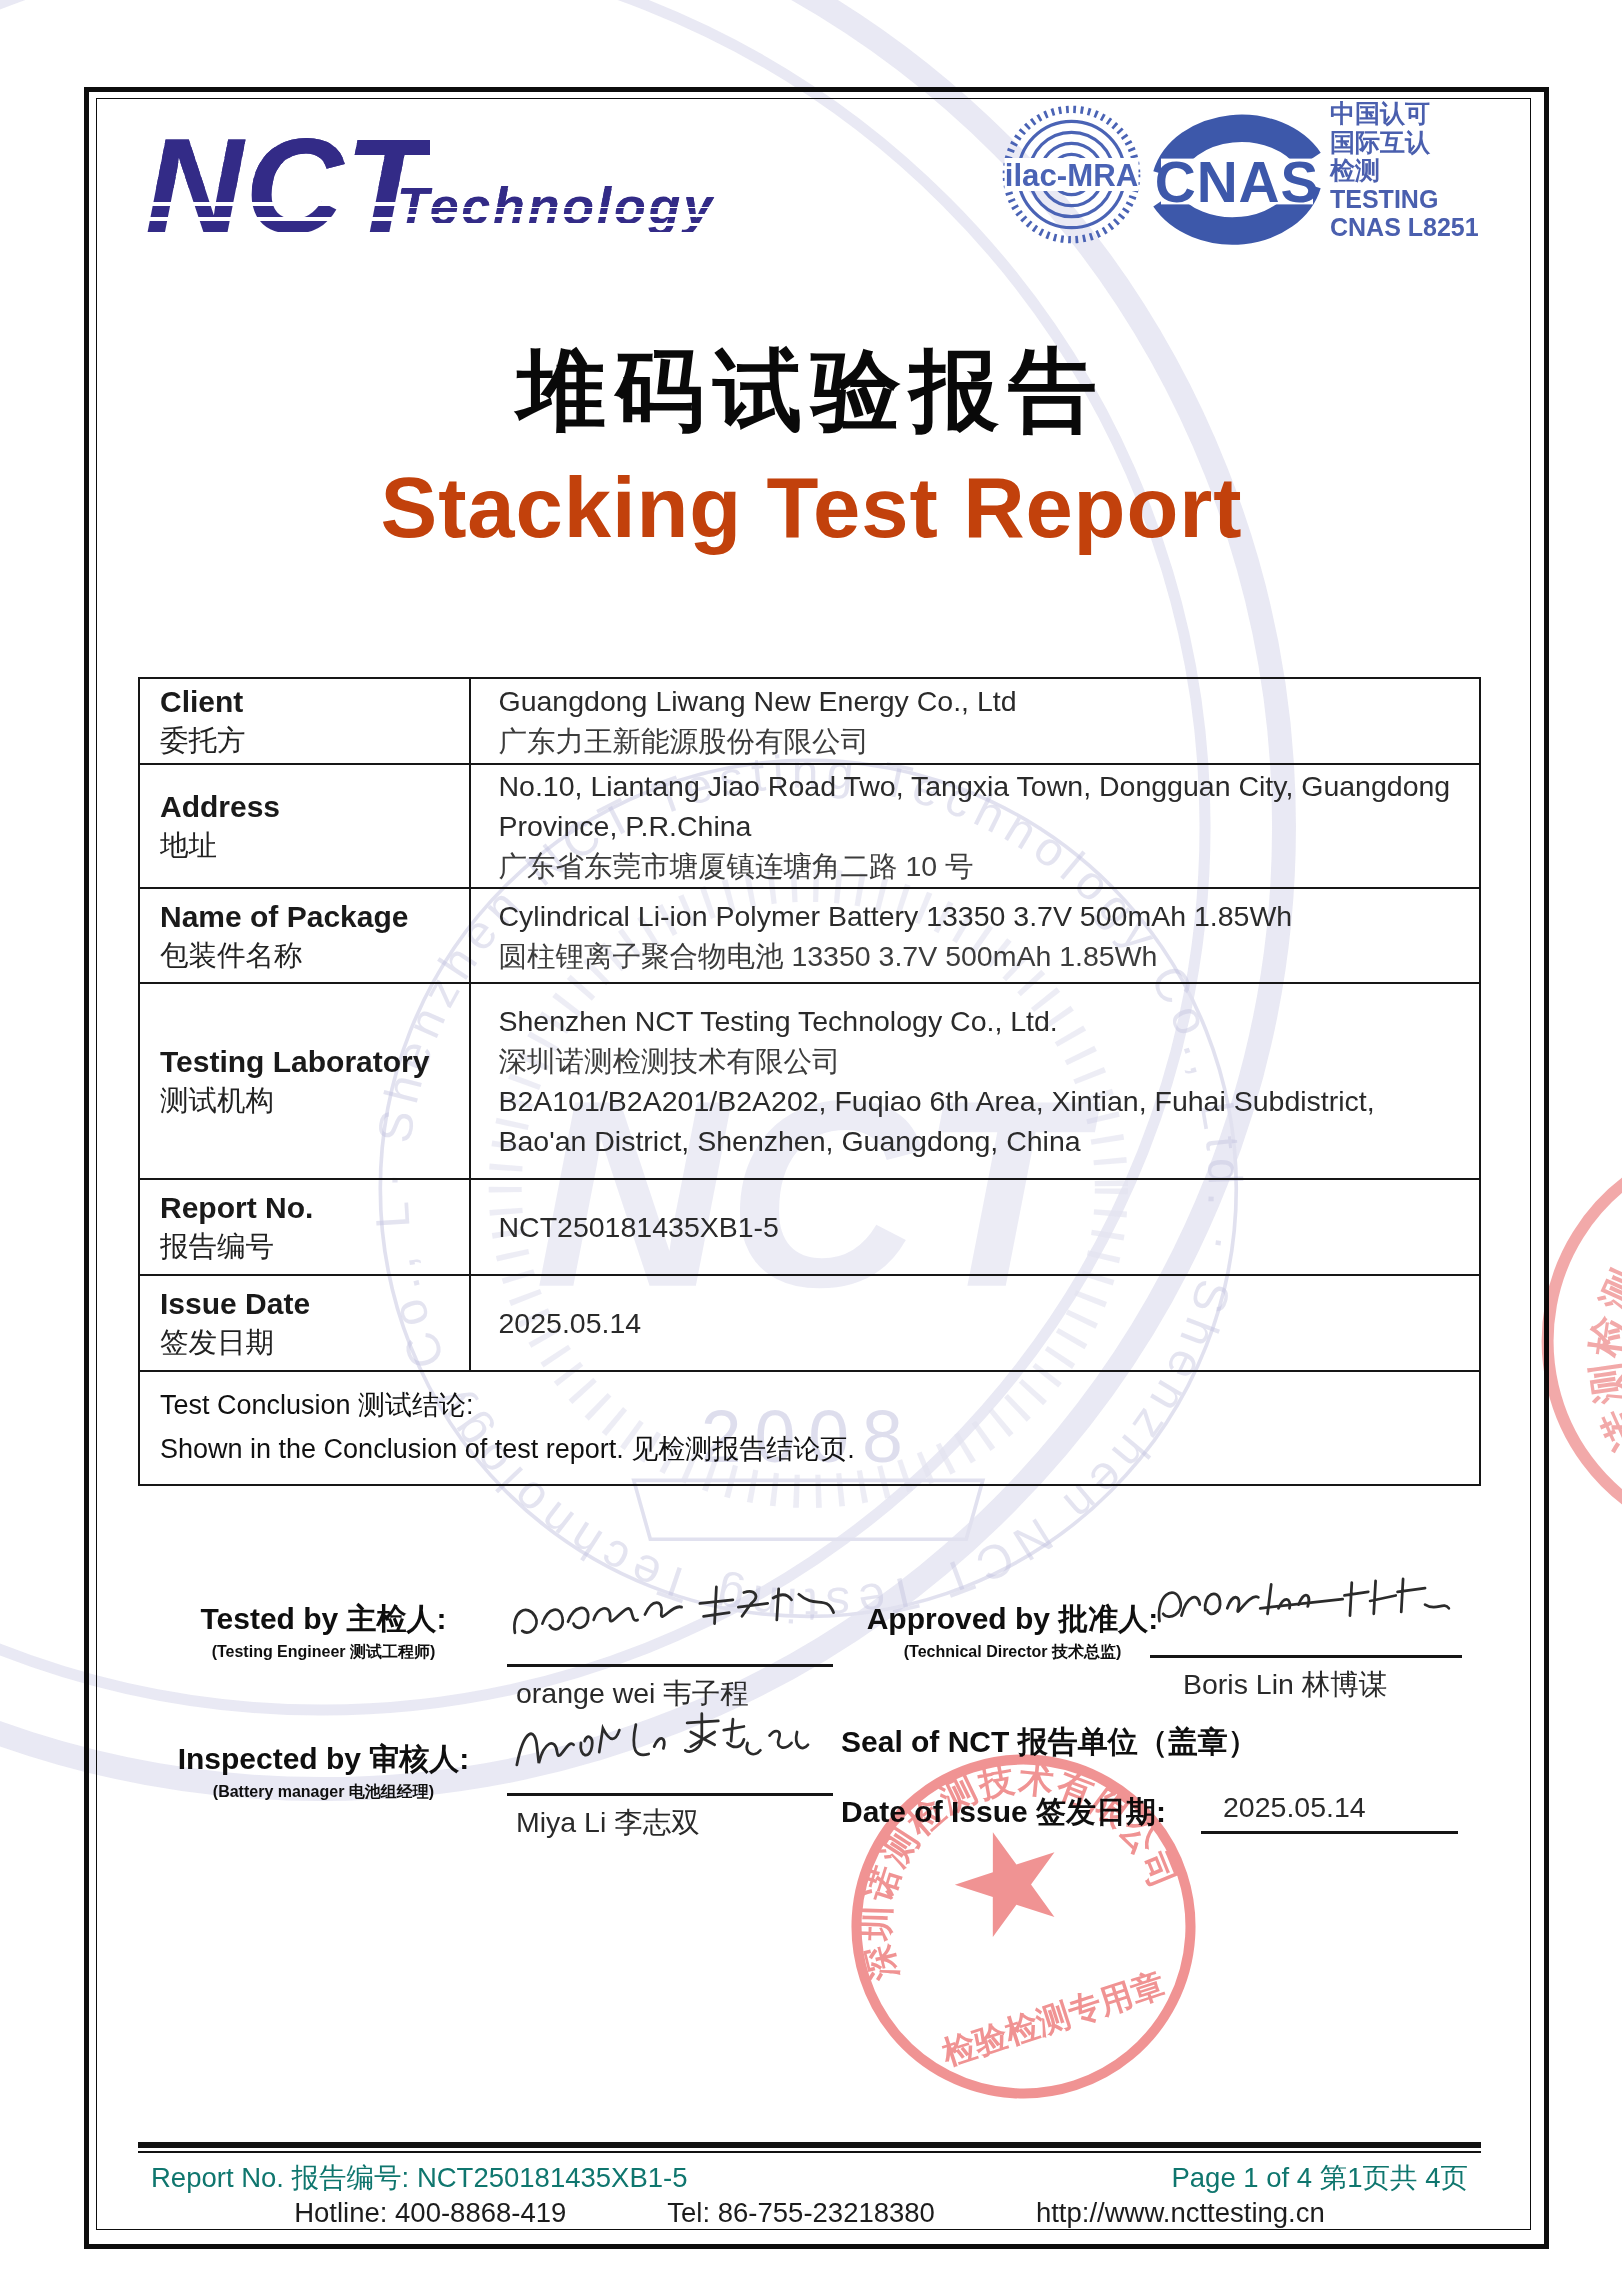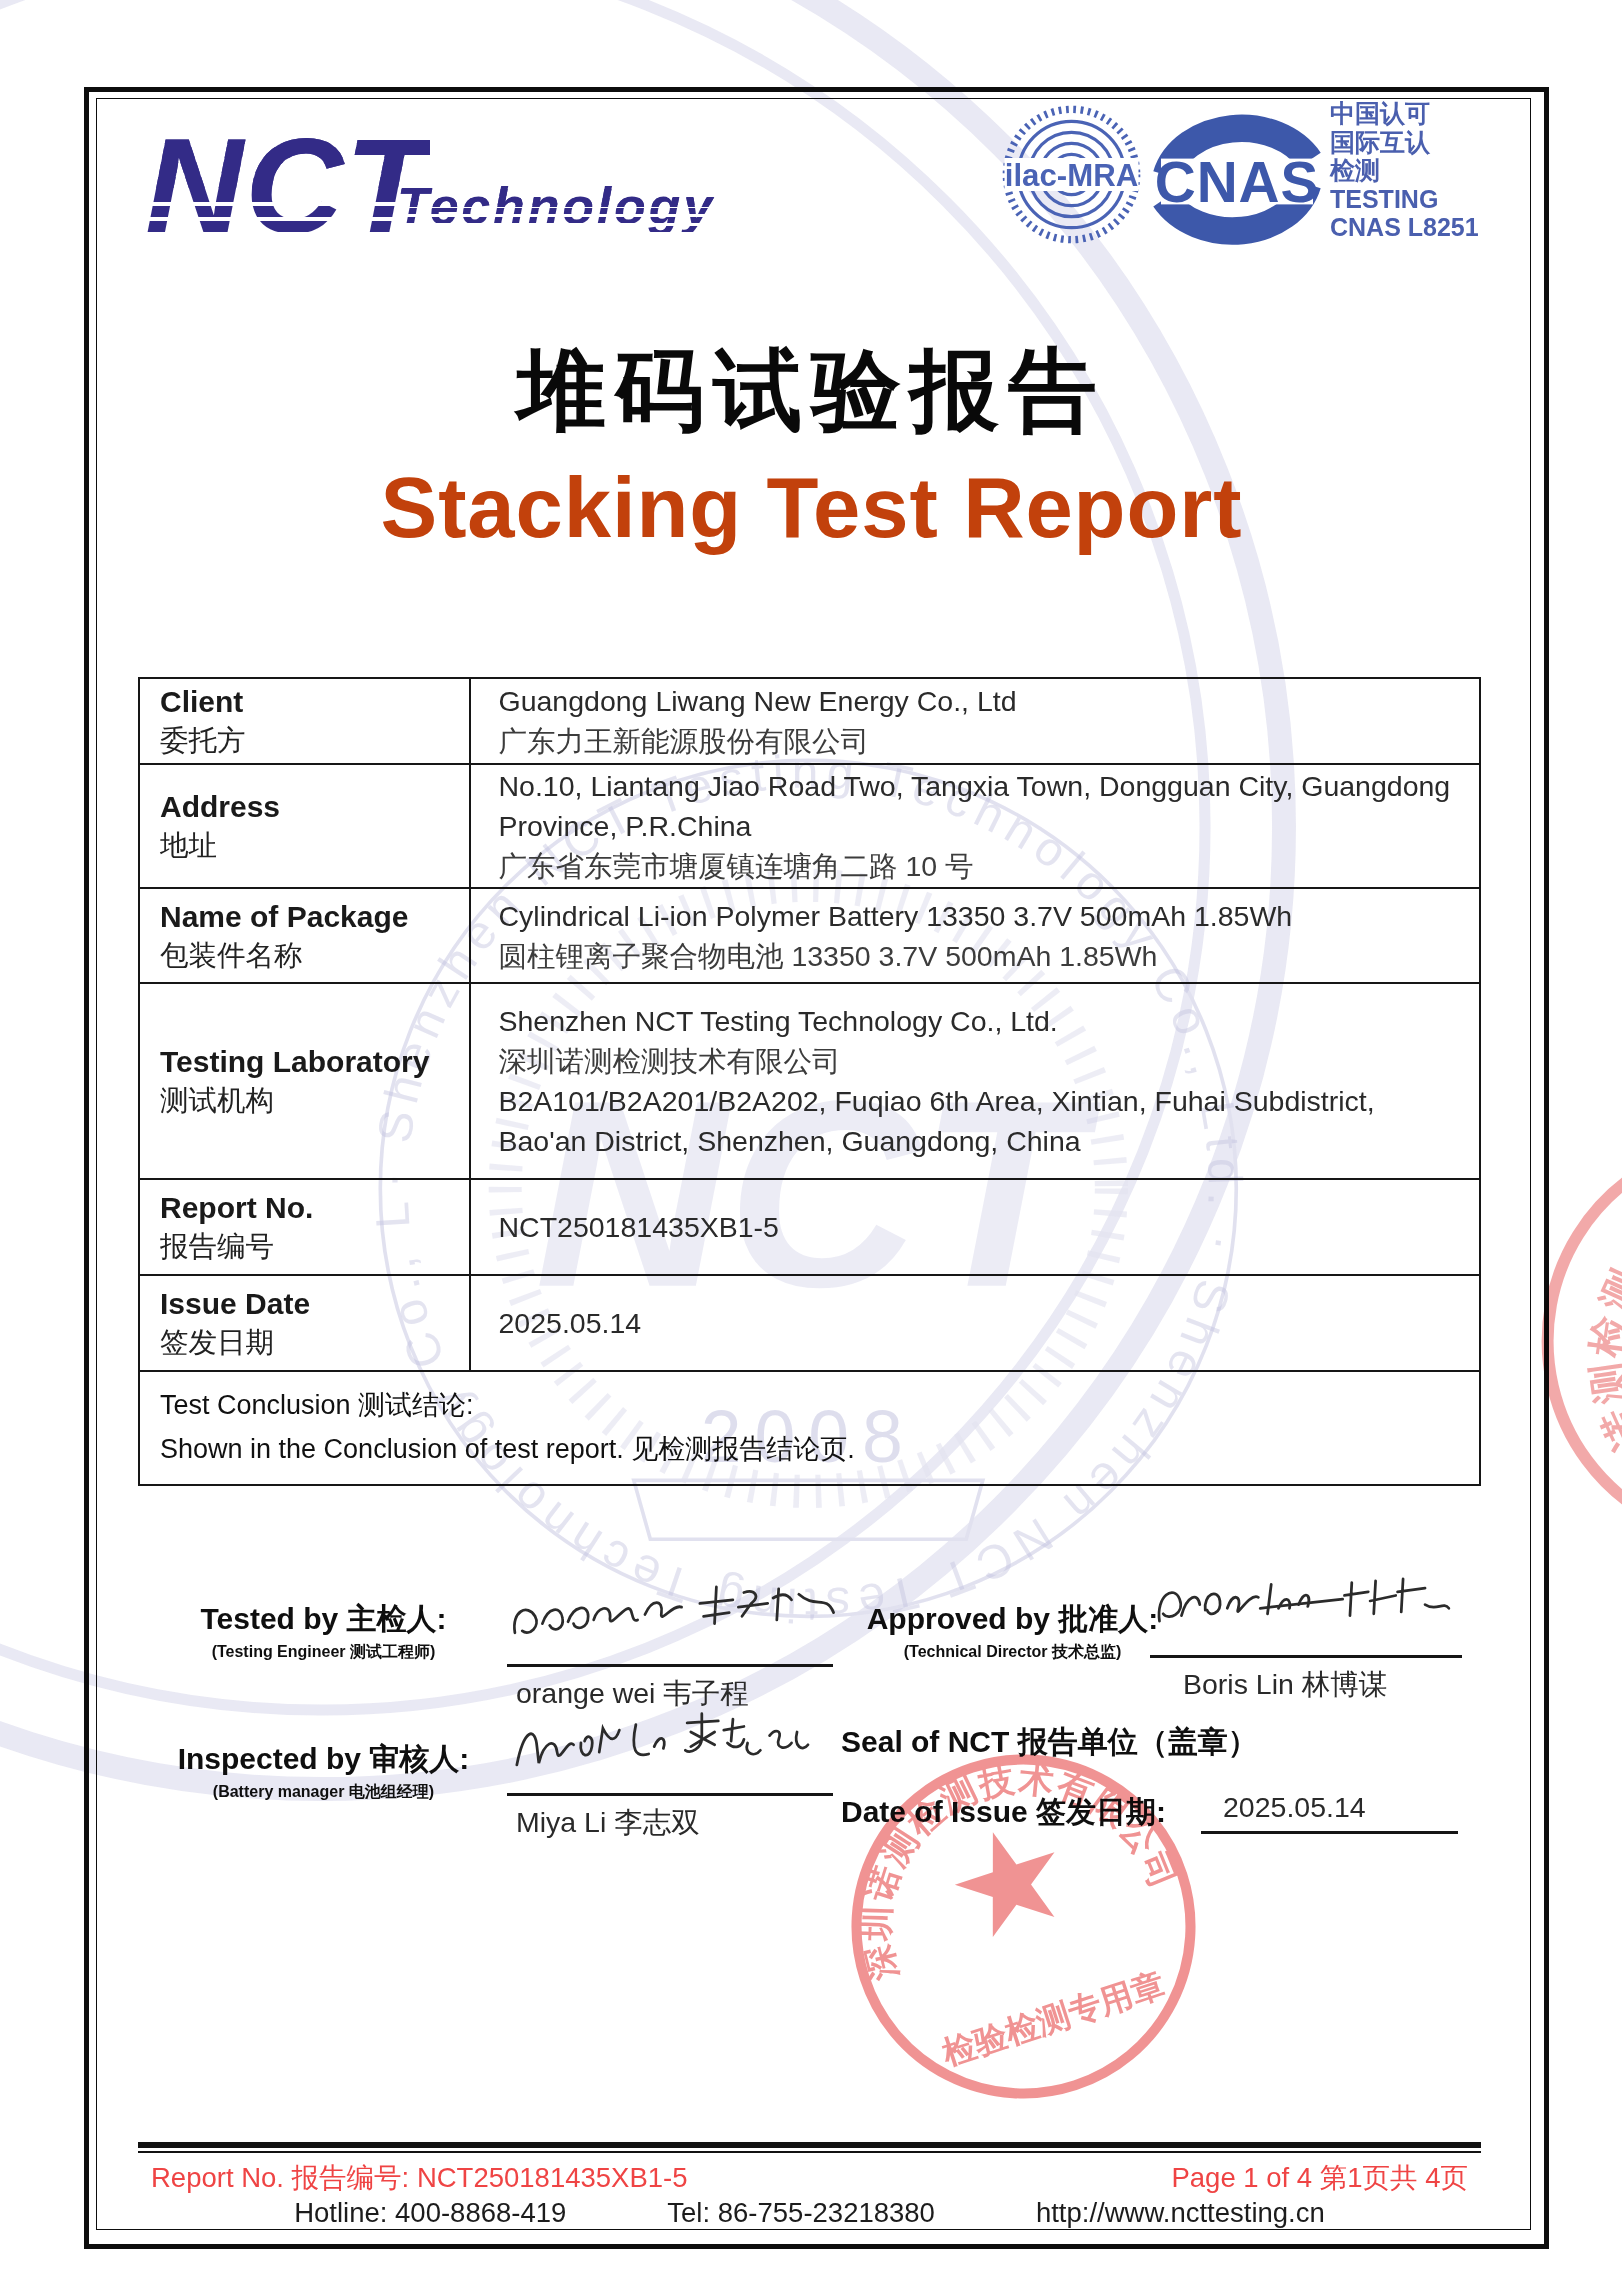--- a/index.html
+++ b/index.html
@@ -53,21 +53,21 @@
   .siglabel{font-size:30px;font-weight:bold;color:#0f0f0f;text-align:center;line-height:37px;}
   .sigsub{font-size:16px;font-weight:bold;color:#0f0f0f;text-align:center;line-height:29px;}
   .sigline{height:2.8px;background:#161616;}
   .signame{font-size:28.5px;color:#2a2a2a;}
   .sig-svg path{fill:none;stroke:#2b2b2b;stroke-width:3;stroke-linecap:round;}
 
   
   .foot-bar{left:138px;top:2142px;width:1343px;height:5.5px;background:#111;}
   .foot-bar2{left:138px;top:2151px;width:1343px;height:1.8px;background:#111;}
   .foot-line1{left:138px;top:2160px;width:1343px;display:flex;justify-content:space-between;
-              padding:0 13px;box-sizing:border-box;font-size:27.5px;color:#ef4444;text-align:right;}
+              padding:0 13px;box-sizing:border-box;font-size:27.5px;color:#0f766e;text-align:right;}
   .foot-line2{left:138px;top:2197px;width:1343px;display:flex;justify-content:center;gap:101px;
               font-size:27.5px;color:#1c1c1c;}
 
   .seal-red{mix-blend-mode:multiply;opacity:.88;}
   .wm{pointer-events:none;}
 </style>
 </head>
 <body>
 
 <svg class="abs wm" width="1623" height="2296" viewBox="0 0 1767 2500" style="left:0;top:0;z-index:1;">

